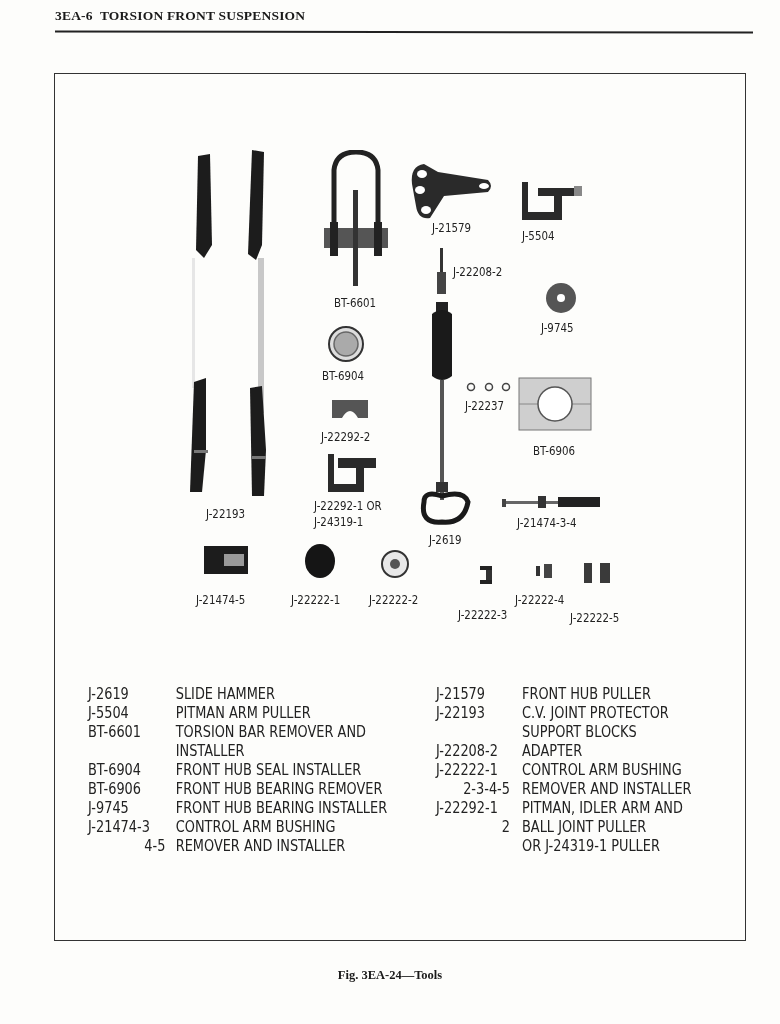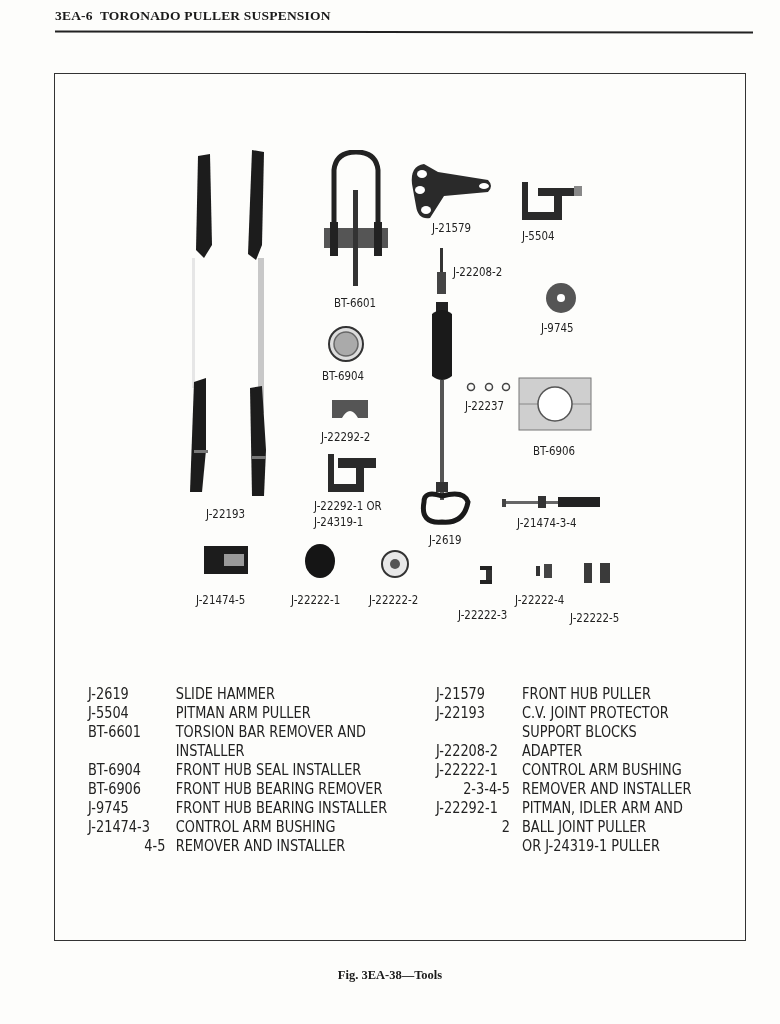--- a/index.html
+++ b/index.html
@@ -11,21 +11,21 @@
   .tool { position:absolute; }
   .legend { position:absolute; font-family:"DejaVu Sans", sans-serif; font-size:15px; color:#222; }
   .legend .row { position:absolute; white-space:nowrap; transform:scaleX(0.86); transform-origin:left top; }
   .caption { position:absolute; top:968px; left:0; width:780px; text-align:center; font-family:"Liberation Serif", serif; font-weight:bold; font-size:12.5px; }
 </style>
 </head>
 <body>
 
 <div>
   <div class="hdr">
-    <span>3EA-6</span>&nbsp;&nbsp;<span>TORONADO PULLER SUSPENSION</span>
+    <span>3EA-6</span>&nbsp;&nbsp;<span>TORSION FRONT SUSPENSION</span>
   </div>
   <div class="hdr-rule"></div>
 </div>
 
 <div class="frame"></div>
 
 <div>
 
   <div class="tool" style="left:190px;top:150px;width:90px;height:350px;">
     <svg width="90" height="350" viewBox="0 0 90 350">
@@ -218,13 +218,13 @@
     <div class="row" style="left:436px;top:723px;"><span style="display:inline-block;width:100px;"></span><span>SUPPORT BLOCKS</span></div>
     <div class="row" style="left:436px;top:742px;"><span style="display:inline-block;width:100px;">J-22208-2</span><span>ADAPTER</span></div>
     <div class="row" style="left:436px;top:761px;"><span style="display:inline-block;width:100px;">J-22222-1</span><span>CONTROL ARM BUSHING</span></div>
     <div class="row" style="left:436px;top:780px;"><span style="display:inline-block;width:100px;text-align:right;padding-right:14px;box-sizing:border-box;">2-3-4-5</span><span>REMOVER AND INSTALLER</span></div>
     <div class="row" style="left:436px;top:799px;"><span style="display:inline-block;width:100px;">J-22292-1</span><span>PITMAN, IDLER ARM AND</span></div>
     <div class="row" style="left:436px;top:818px;"><span style="display:inline-block;width:100px;text-align:right;padding-right:14px;box-sizing:border-box;">2</span><span>BALL JOINT PULLER</span></div>
     <div class="row" style="left:436px;top:837px;"><span style="display:inline-block;width:100px;"></span><span>OR J-24319-1 PULLER</span></div>
   </div>
 </div>
 
-<div class="caption">Fig. 3EA-38—Tools</div>
+<div class="caption">Fig. 3EA-24—Tools</div>
 
 </body></html>

